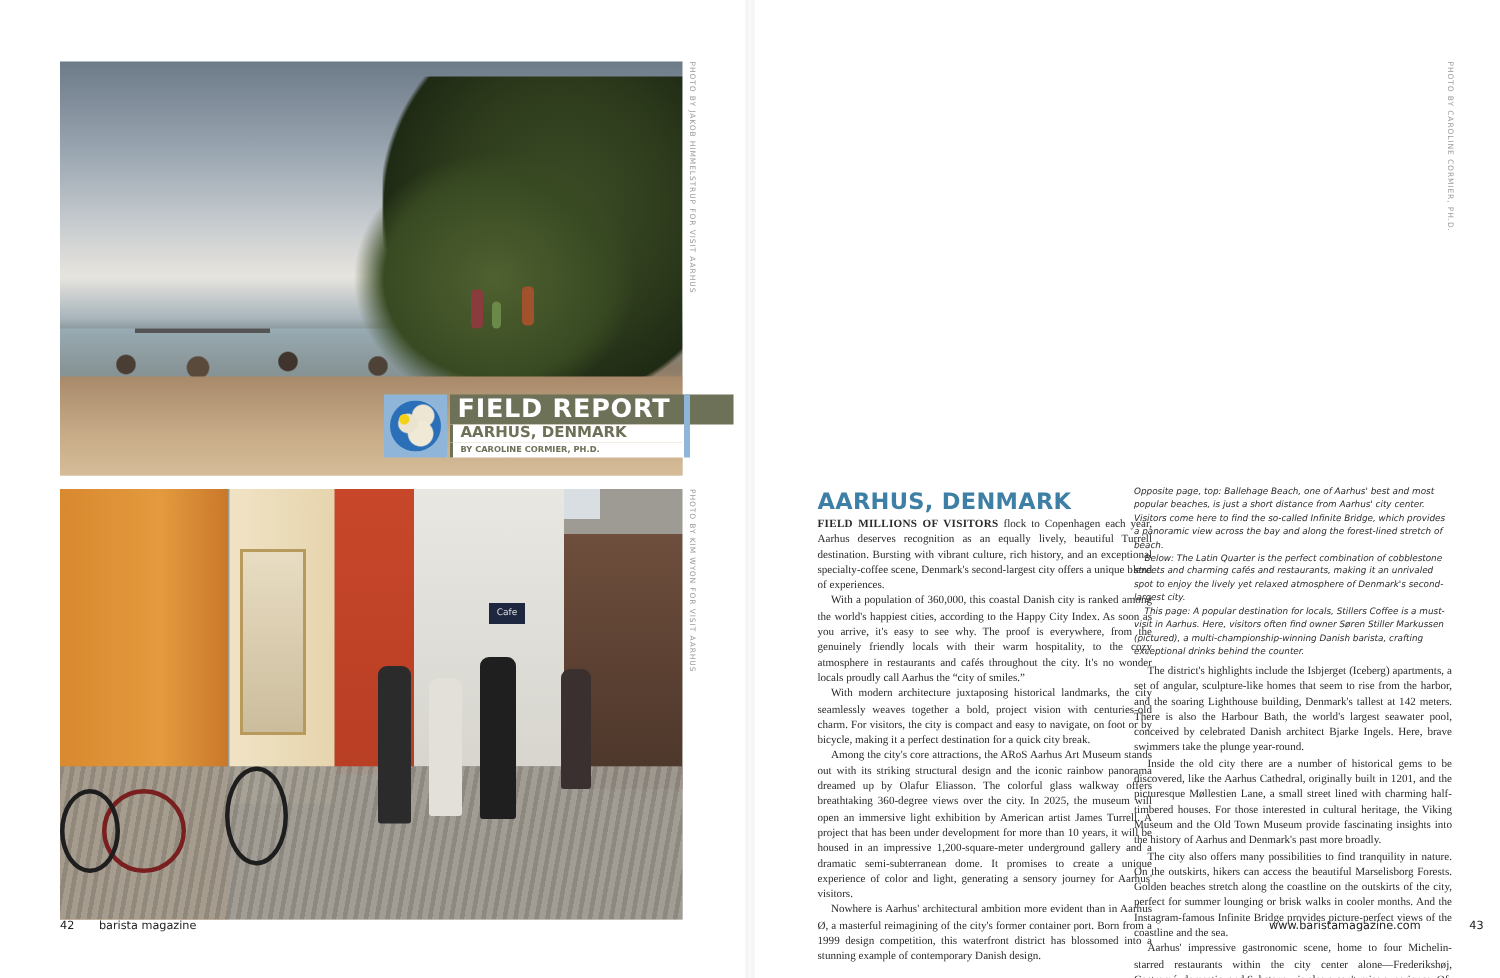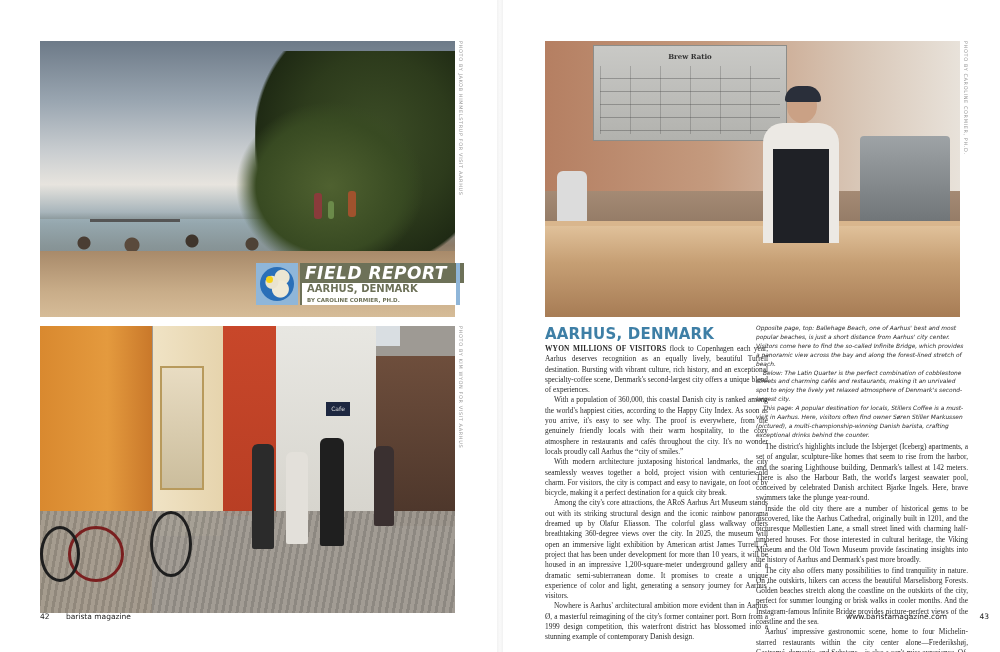--- a/index.html
+++ b/index.html
@@ -56,21 +56,21 @@
   #photo-street .sign { position:absolute; left:286px; top:76px; width:24px; height:14px; background:#1d2740; color:#ddd; font-size:6px; text-align:center; line-height:14px; font-family:"DejaVu Sans", sans-serif; }
   #photo-street .bike { position:absolute; border:3px solid #1e1e1e; border-radius:50%; }
   #photo-street .ppl { position:absolute; border-radius:6px 6px 2px 2px; }
 
   
   #field-report { position:absolute; left:256px; top:263px; width:204px; height:42px; }
   #field-report .globe { position:absolute; left:0; top:0; width:42px; height:42px; background:#8fb6d9; }
   #field-report .globe-inner { position:absolute; left:4px; top:4px; width:34px; height:34px; border-radius:50%;
     background: radial-gradient(circle at 35% 45%, #e9e3d0 0 6px, transparent 7px), radial-gradient(circle at 60% 65%, #efe9d6 0 8px, transparent 9px), radial-gradient(circle at 65% 30%, #ece6d2 0 7px, transparent 8px), #2a6fb8; }
   #field-report .dot { position:absolute; left:10px; top:13px; width:7px; height:7px; border-radius:50%; background:#f5d21a; }
-  #field-report .band-top { position:absolute; left:44px; top:0; width:164px; height:20px; background:#6d7158;font-style:italic; }
+  #field-report .band-top { position:absolute; left:44px; top:0; width:189px; height:20px; background:#6d7158; }
   #field-report .band-top span { position:absolute; left:5px; top:0; font-family:"DejaVu Sans", sans-serif; font-weight:bold; font-size:17px; line-height:20px; color:#fff; letter-spacing:.5px; }
   #field-report .band-mid { position:absolute; left:44px; top:20px; width:156px; height:12px; background:#fff; border-left:2px solid #6d7158; }
   #field-report .band-mid span { position:absolute; left:5px; top:0; font-family:"DejaVu Sans", sans-serif; font-weight:bold; font-size:10px; line-height:12px; color:#6d7158; }
   #field-report .band-bot { position:absolute; left:44px; top:32px; width:156px; height:10px; background:#fff; border-left:2px solid #6d7158; }
   #field-report .band-bot span { position:absolute; left:5px; top:0; font-family:"DejaVu Sans", sans-serif; font-weight:bold; font-size:5.5px; line-height:10px; color:#6d7158; }
   #field-report .edge { position:absolute; left:200px; top:0; width:4px; height:42px; background:#8fb6d9; }
 
   
   .credit { position:absolute; writing-mode:vertical-rl; font-family:"DejaVu Sans", sans-serif; font-size:5px; letter-spacing:.6px; color:#9a9a9a; text-transform:uppercase; }
 
@@ -138,43 +138,26 @@
     <div class="bike" style="left:28px;top:200px;width:50px;height:50px;border-color:#7a1f1f"></div>
     <div class="bike" style="left:0px;top:200px;width:34px;height:50px"></div>
     <div class="bike" style="left:110px;top:185px;width:36px;height:60px"></div>
     <div class="ppl" style="left:212px;top:118px;width:22px;height:105px;background:#2b2b2b"></div>
     <div class="ppl" style="left:246px;top:126px;width:22px;height:92px;background:#e3e0da"></div>
     <div class="ppl" style="left:280px;top:112px;width:24px;height:108px;background:#1f1f1f"></div>
     <div class="ppl" style="left:334px;top:120px;width:20px;height:80px;background:#3a3030"></div>
   </div>
   <div class="credit" style="left:458px;top:326px;">PHOTO BY KIM WYON FOR VISIT AARHUS</div>
 
-  <div class="photo" id="photo-cafe" title="Barista at Stillers Coffee behind the counter">
-    <div class="wall"></div>
-    <div class="board">
-      <div class="title">Brew Ratio</div>
-      <div class="lines"></div>
-    </div>
-    <div class="machine"></div>
-    <div class="grinder"></div>
-    <div class="counter-top"></div>
-    <div class="counter"></div>
-    <div class="barista">
-      <div class="body"></div>
-      <div class="apron"></div>
-      <div class="head"></div>
-      <div class="cap"></div>
-    </div>
-  </div>
   <div class="credit" style="left:963px;top:41px;">PHOTO BY CAROLINE CORMIER, PH.D.</div>
 
   <div id="headline">AARHUS, DENMARK</div>
 
   <div class="col" id="col-left">
-    <p class="first"><span class="lead">WYON MILLIONS OF VISITORS</span><span> flock to Copenhagen each year, Aarhus deserves recognition as an equally lively, beautiful Turrell destination. Bursting with vibrant culture, rich history, and an exceptional specialty-coffee scene, Denmark's second-largest city offers a unique blend of experiences.</span></p>
+    <p class="first"><span class="lead">FIELD MILLIONS OF VISITORS</span><span> flock to Copenhagen each year, Aarhus deserves recognition as an equally lively, beautiful Turrell destination. Bursting with vibrant culture, rich history, and an exceptional specialty-coffee scene, Denmark's second-largest city offers a unique blend of experiences.</span></p>
     <p>With a population of 360,000, this coastal Danish city is ranked among the world's happiest cities, according to the Happy City Index. As soon as you arrive, it's easy to see why. The proof is everywhere, from the genuinely friendly locals with their warm hospitality, to the cozy atmosphere in restaurants and cafés throughout the city. It's no wonder locals proudly call Aarhus the “city of smiles.”</p>
     <p>With modern architecture juxtaposing historical landmarks, the city seamlessly weaves together a bold, project vision with centuries-old charm. For visitors, the city is compact and easy to navigate, on foot or by bicycle, making it a perfect destination for a quick city break.</p>
     <p>Among the city's core attractions, the ARoS Aarhus Art Museum stands out with its striking structural design and the iconic rainbow panorama dreamed up by Olafur Eliasson. The colorful glass walkway offers breathtaking 360-degree views over the city. In 2025, the museum will open an immersive light exhibition by American artist James Turrell. A project that has been under development for more than 10 years, it will be housed in an impressive 1,200-square-meter underground gallery and a dramatic semi-subterranean dome. It promises to create a unique experience of color and light, generating a sensory journey for Aarhus' visitors.</p>
     <p>Nowhere is Aarhus' architectural ambition more evident than in Aarhus Ø, a masterful reimagining of the city's former container port. Born from a 1999 design competition, this waterfront district has blossomed into a stunning example of contemporary Danish design.</p>
   </div>
 
   <div id="captions">
     <p class="first">Opposite page, top: Ballehage Beach, one of Aarhus' best and most popular beaches, is just a short distance from Aarhus' city center. Visitors come here to find the so-called Infinite Bridge, which provides a panoramic view across the bay and along the forest-lined stretch of beach.</p>
     <p>Below: The Latin Quarter is the perfect combination of cobblestone streets and charming cafés and restaurants, making it an unrivaled spot to enjoy the lively yet relaxed atmosphere of Denmark's second-largest city.</p>
     <p>This page: A popular destination for locals, Stillers Coffee is a must-visit in Aarhus. Here, visitors often find owner Søren Stiller Markussen (pictured), a multi-championship-winning Danish barista, crafting exceptional drinks behind the counter.</p>

